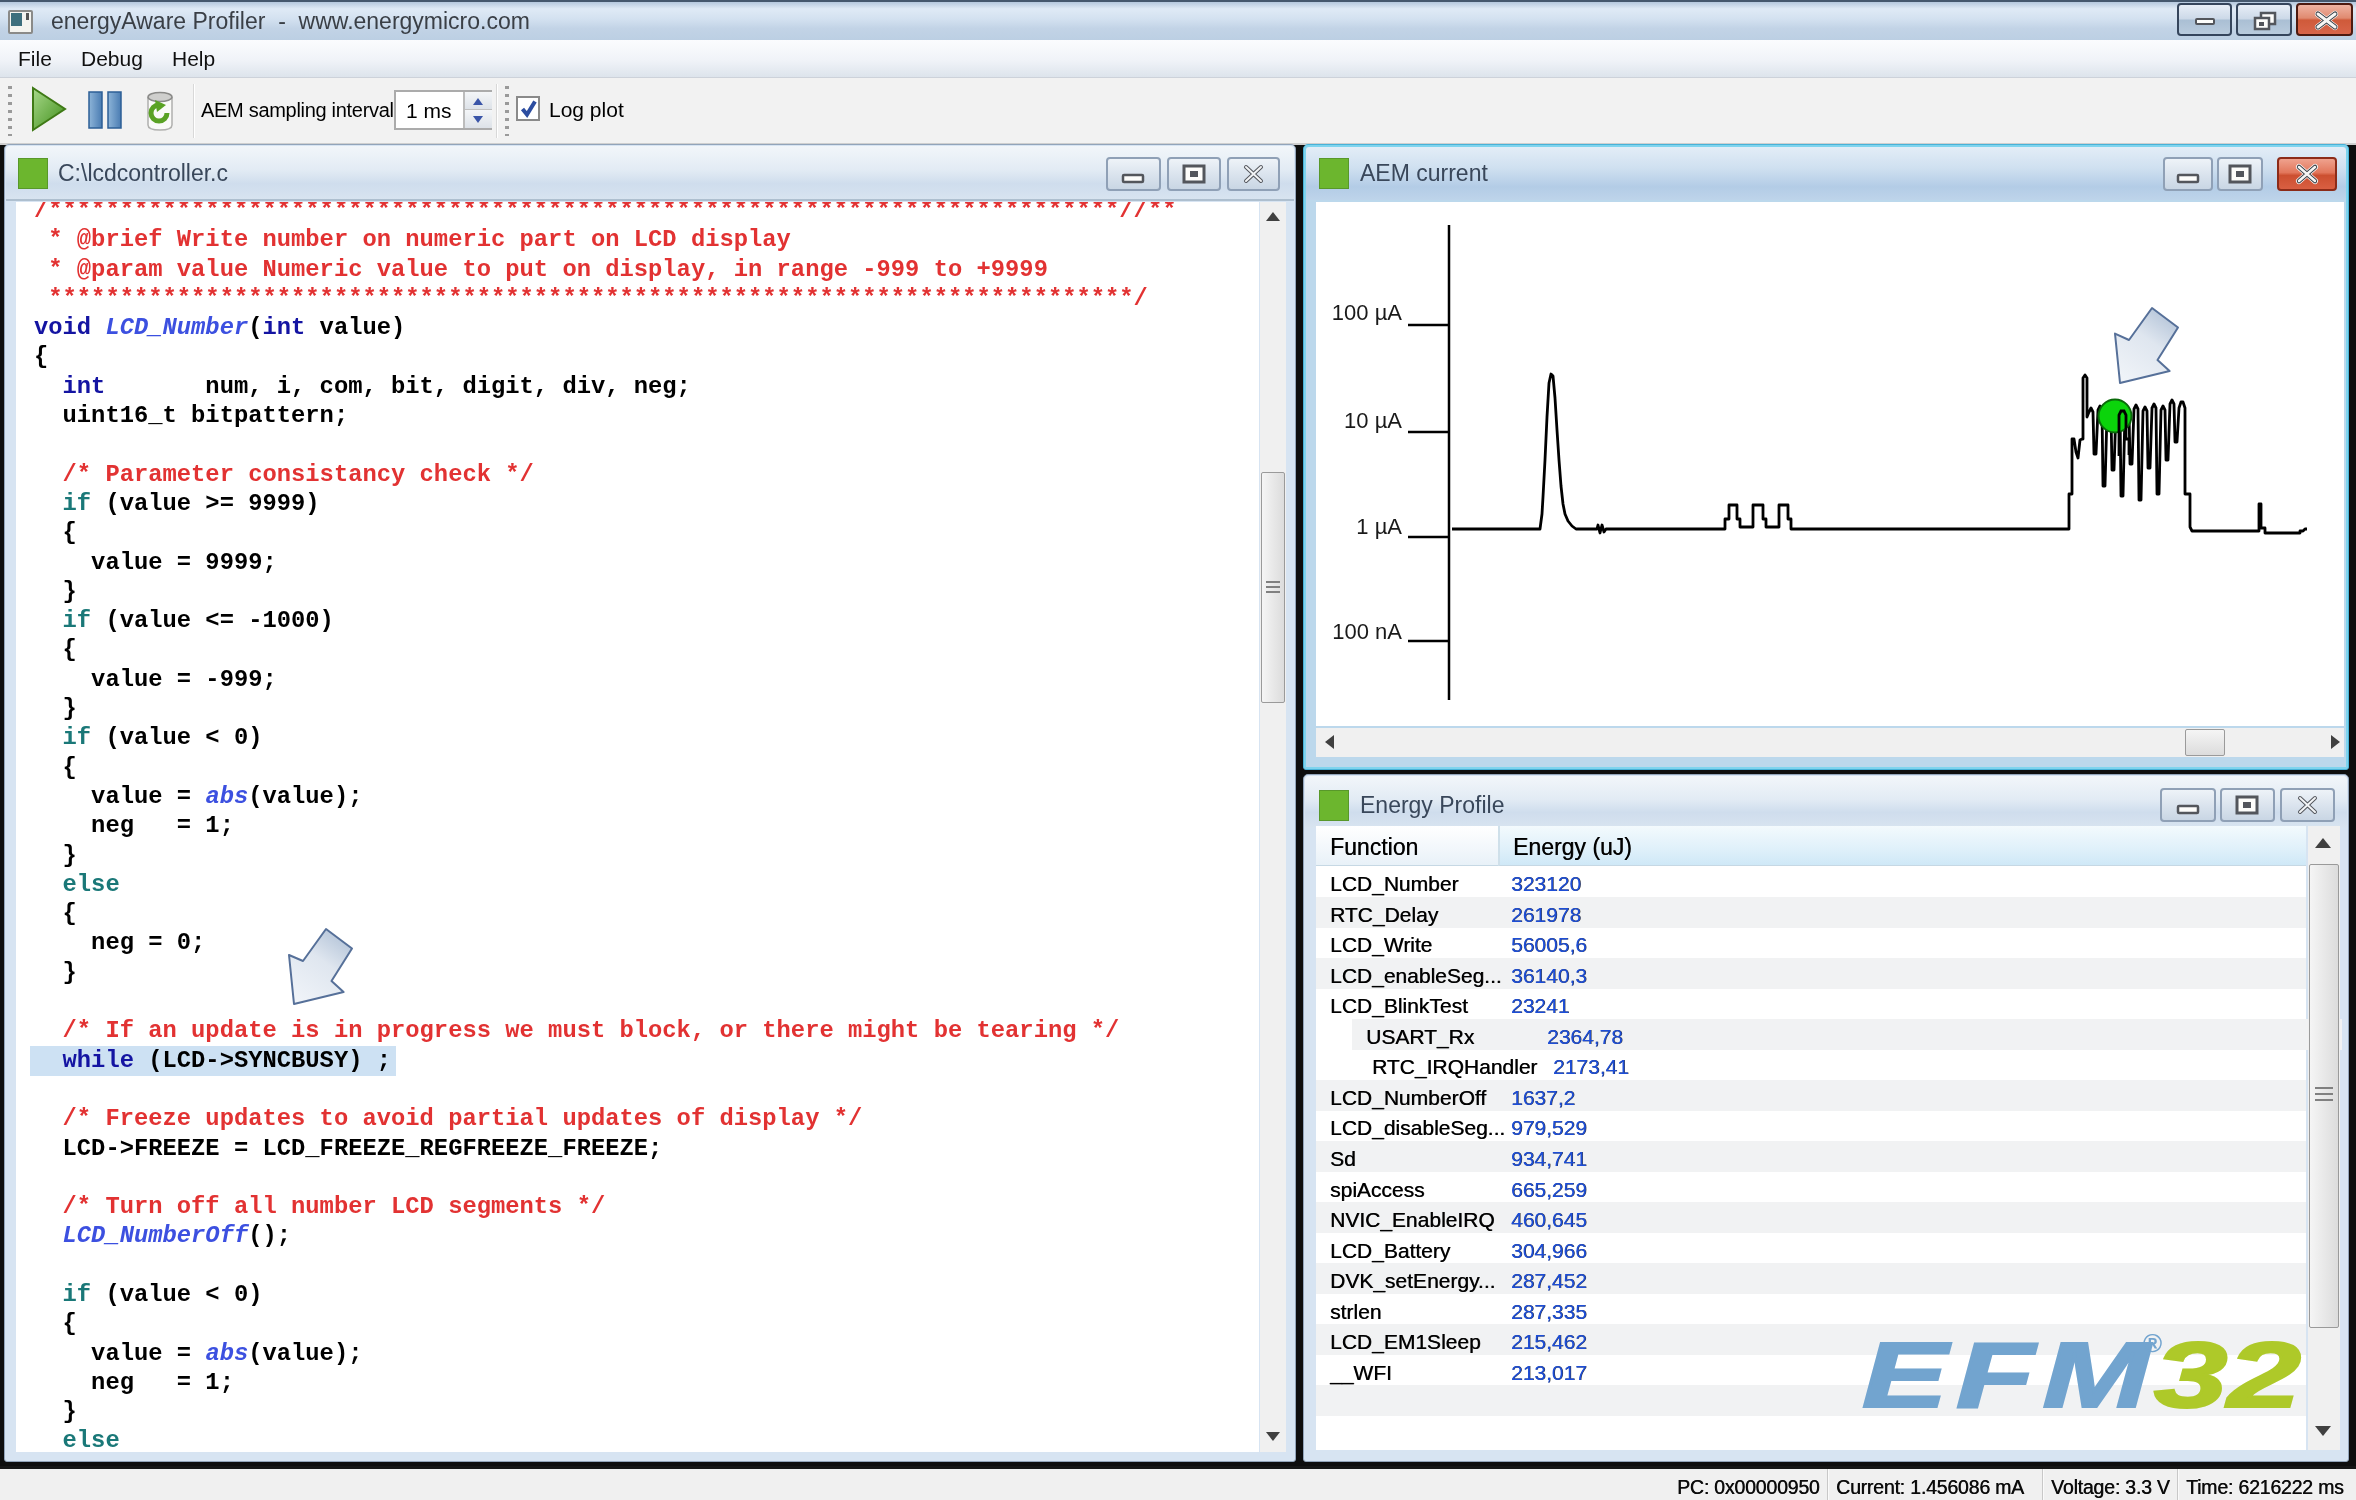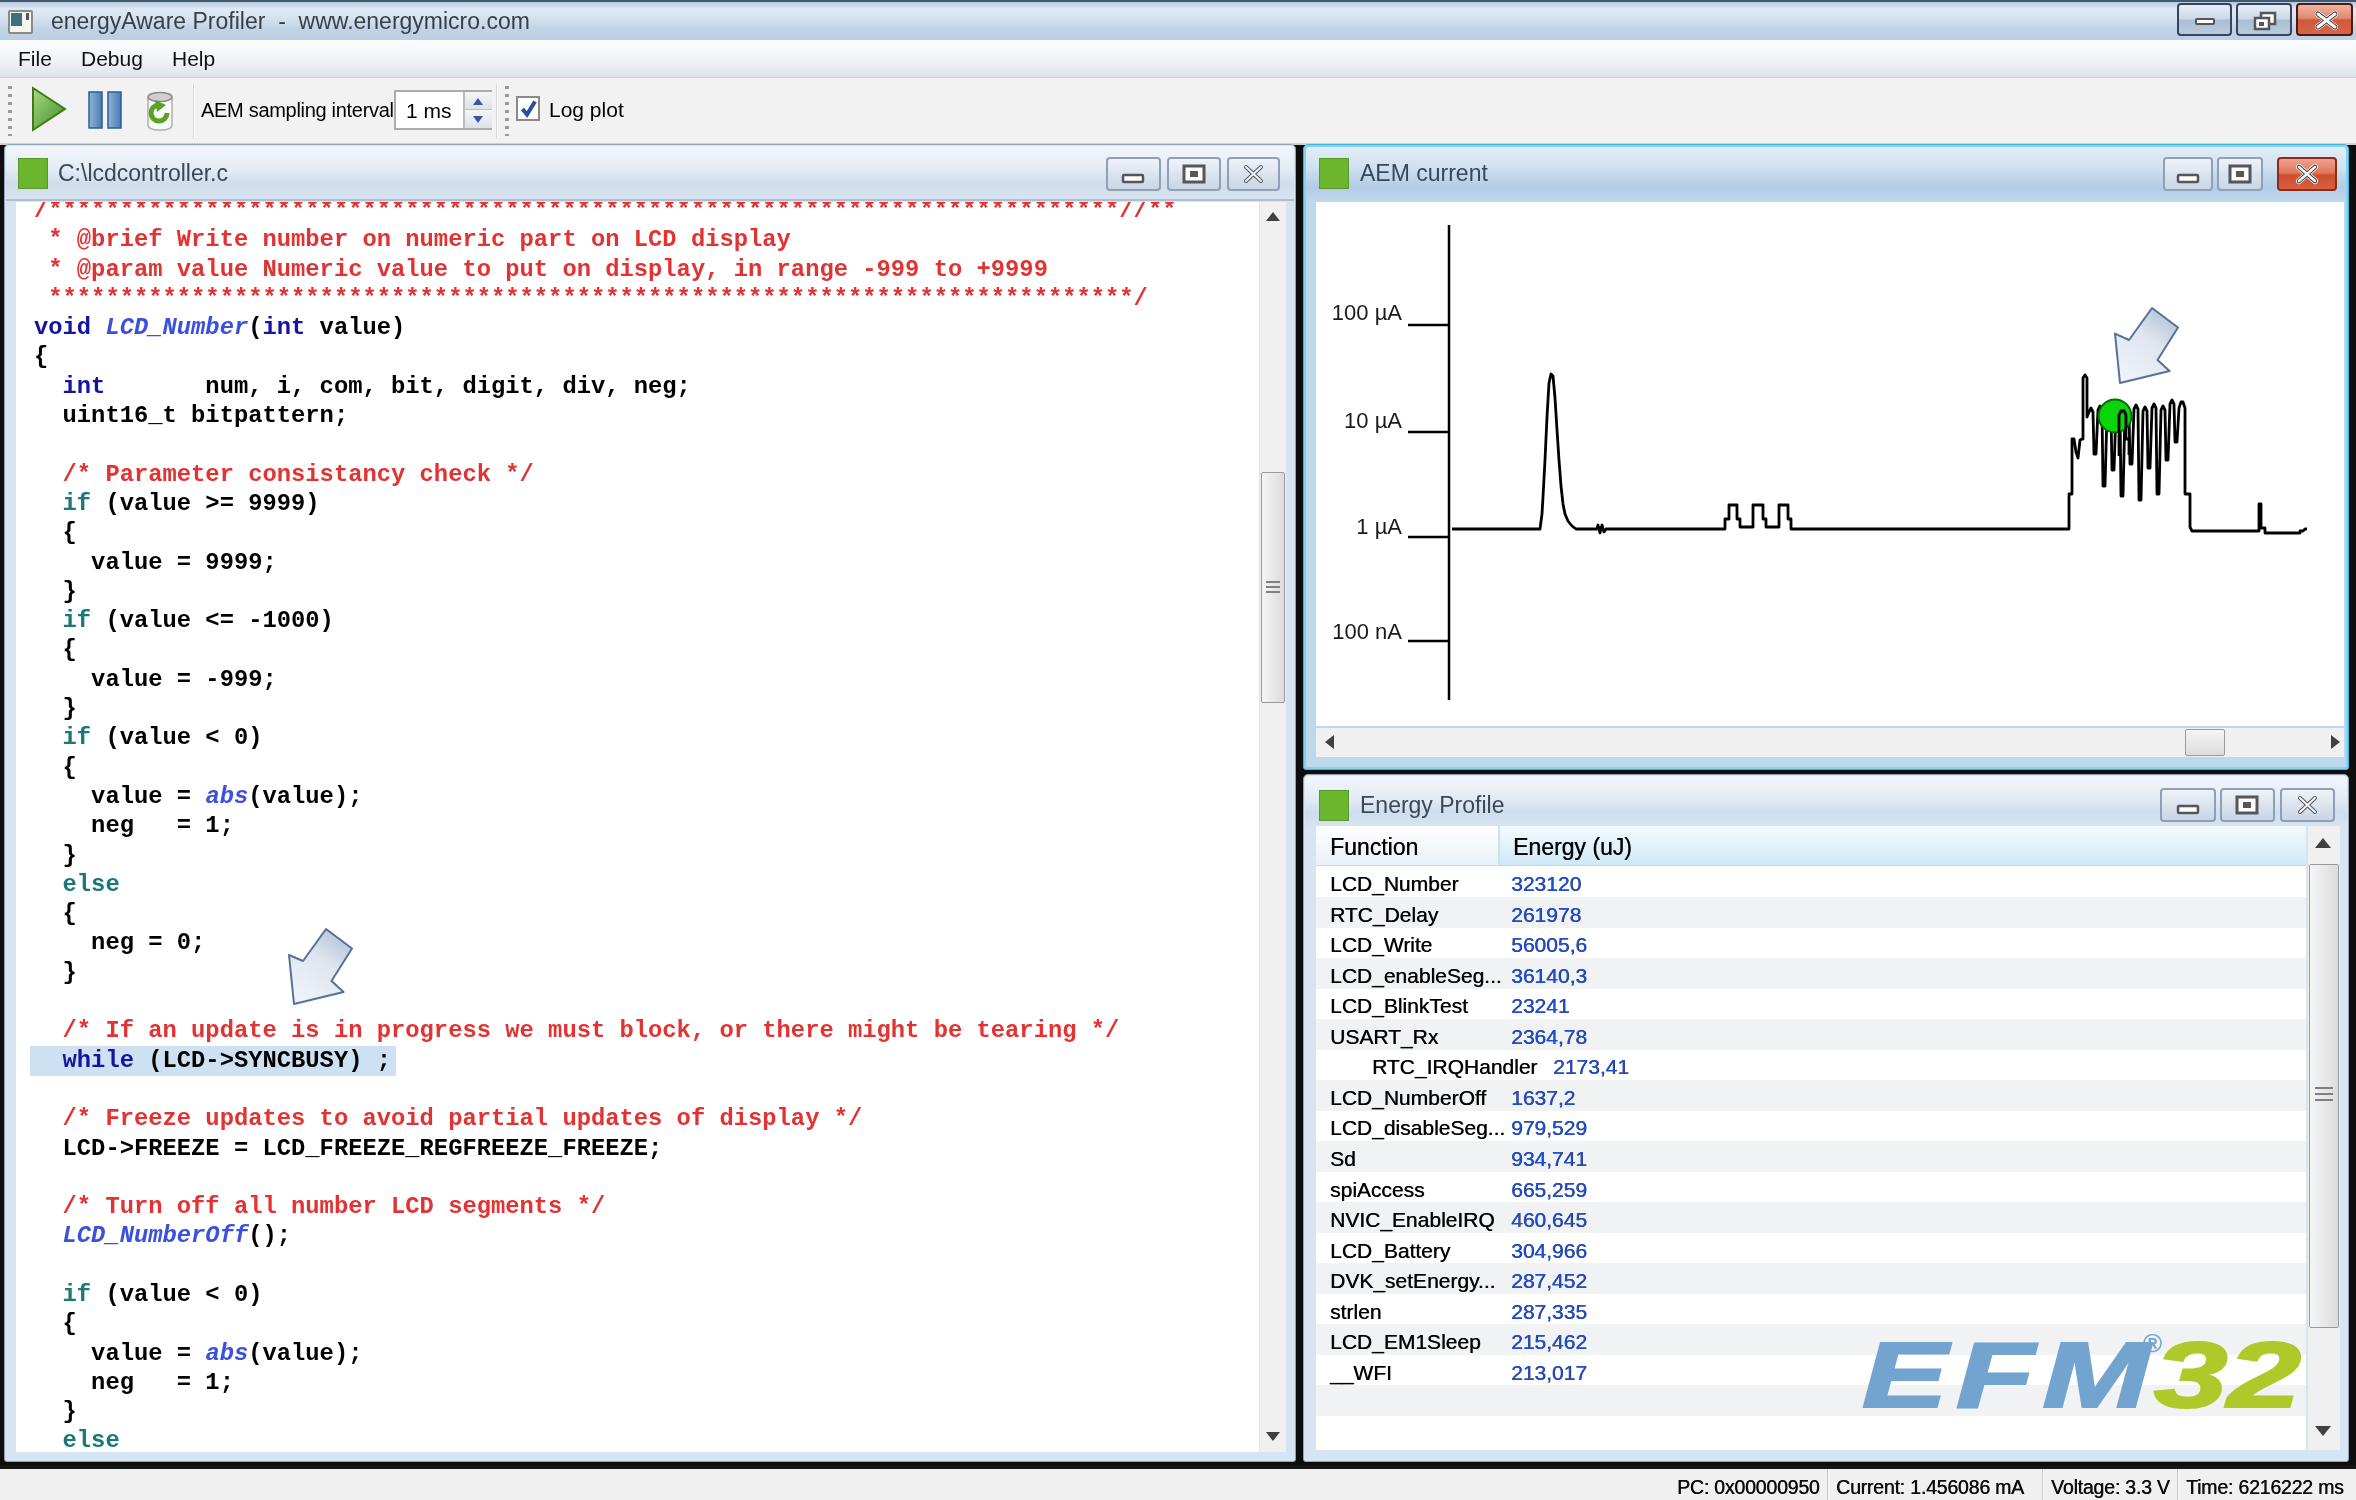--- a/index.html
+++ b/index.html
@@ -372,21 +372,21 @@
       <span class="ec2">56005,6</span>
     </div>
     <div class="erow alt" style="top: 91.65px;">
       <span class="ec1">LCD_enableSeg...</span>
       <span class="ec2">36140,3</span>
     </div>
     <div class="erow" style="top: 122.2px;">
       <span class="ec1">LCD_BlinkTest</span>
       <span class="ec2">23241</span>
     </div>
-    <div class="erow alt" style="top: 152.75px;">
+    <div class="erow alt" style="top: 152.75px; margin-left: 36px;">
       <span class="ec1">USART_Rx</span>
       <span class="ec2">2364,78</span>
     </div>
     <div class="erow" style="top: 183.3px; margin-left: 42px;">
       <span class="ec1">RTC_IRQHandler</span>
       <span class="ec2">2173,41</span>
     </div>
     <div class="erow alt" style="top: 213.85px;">
       <span class="ec1">LCD_NumberOff</span>
       <span class="ec2">1637,2</span>

